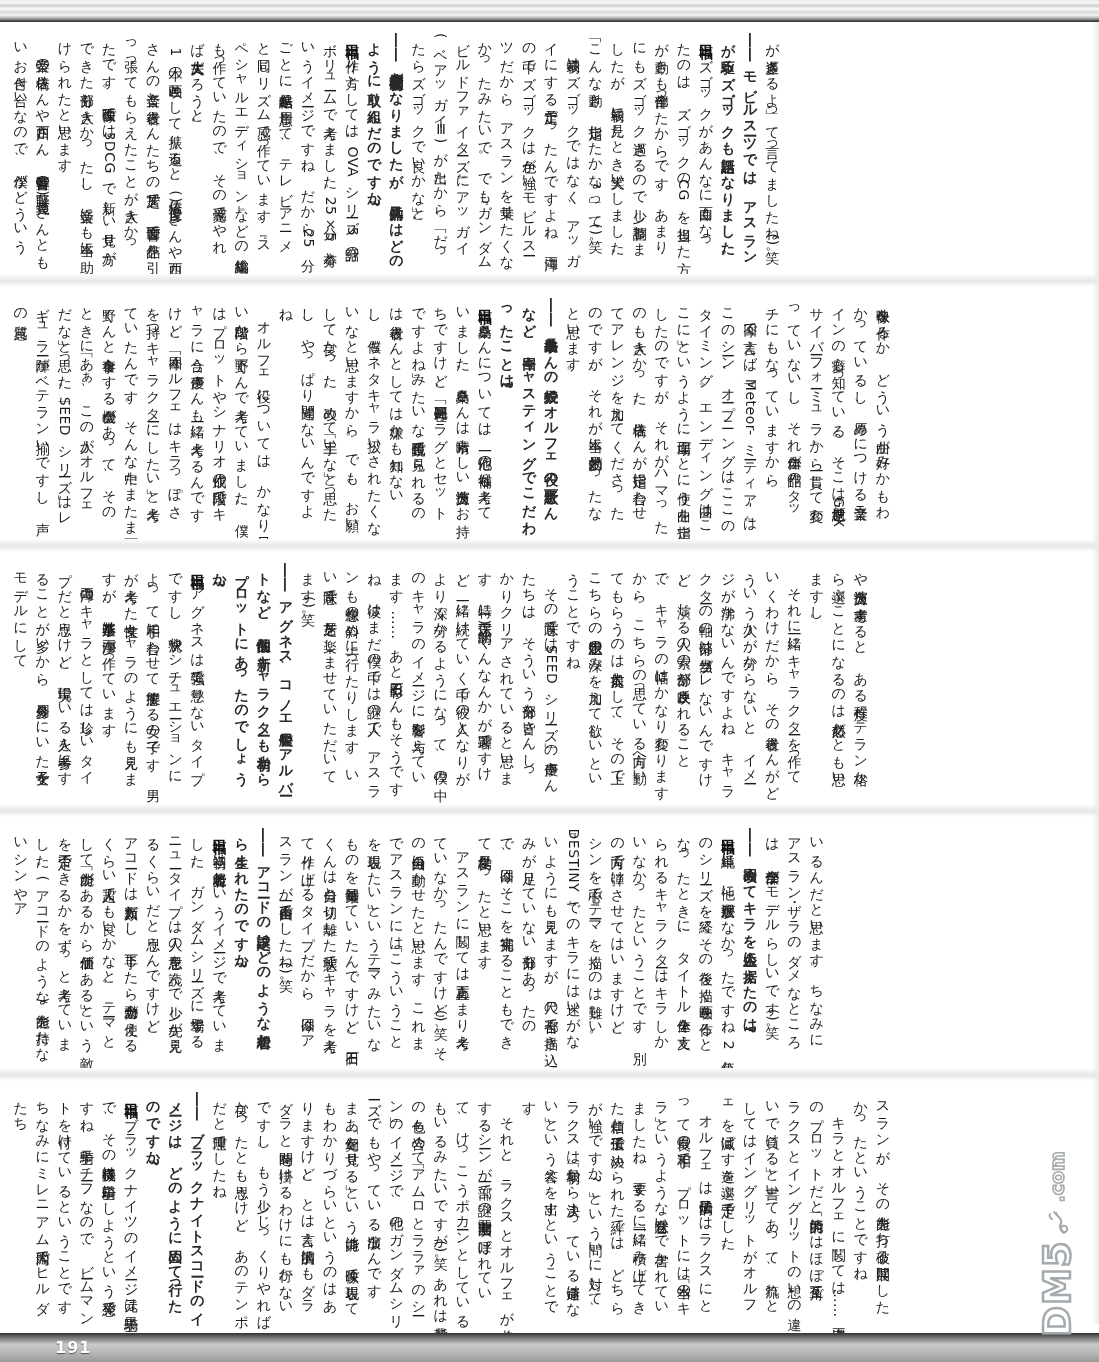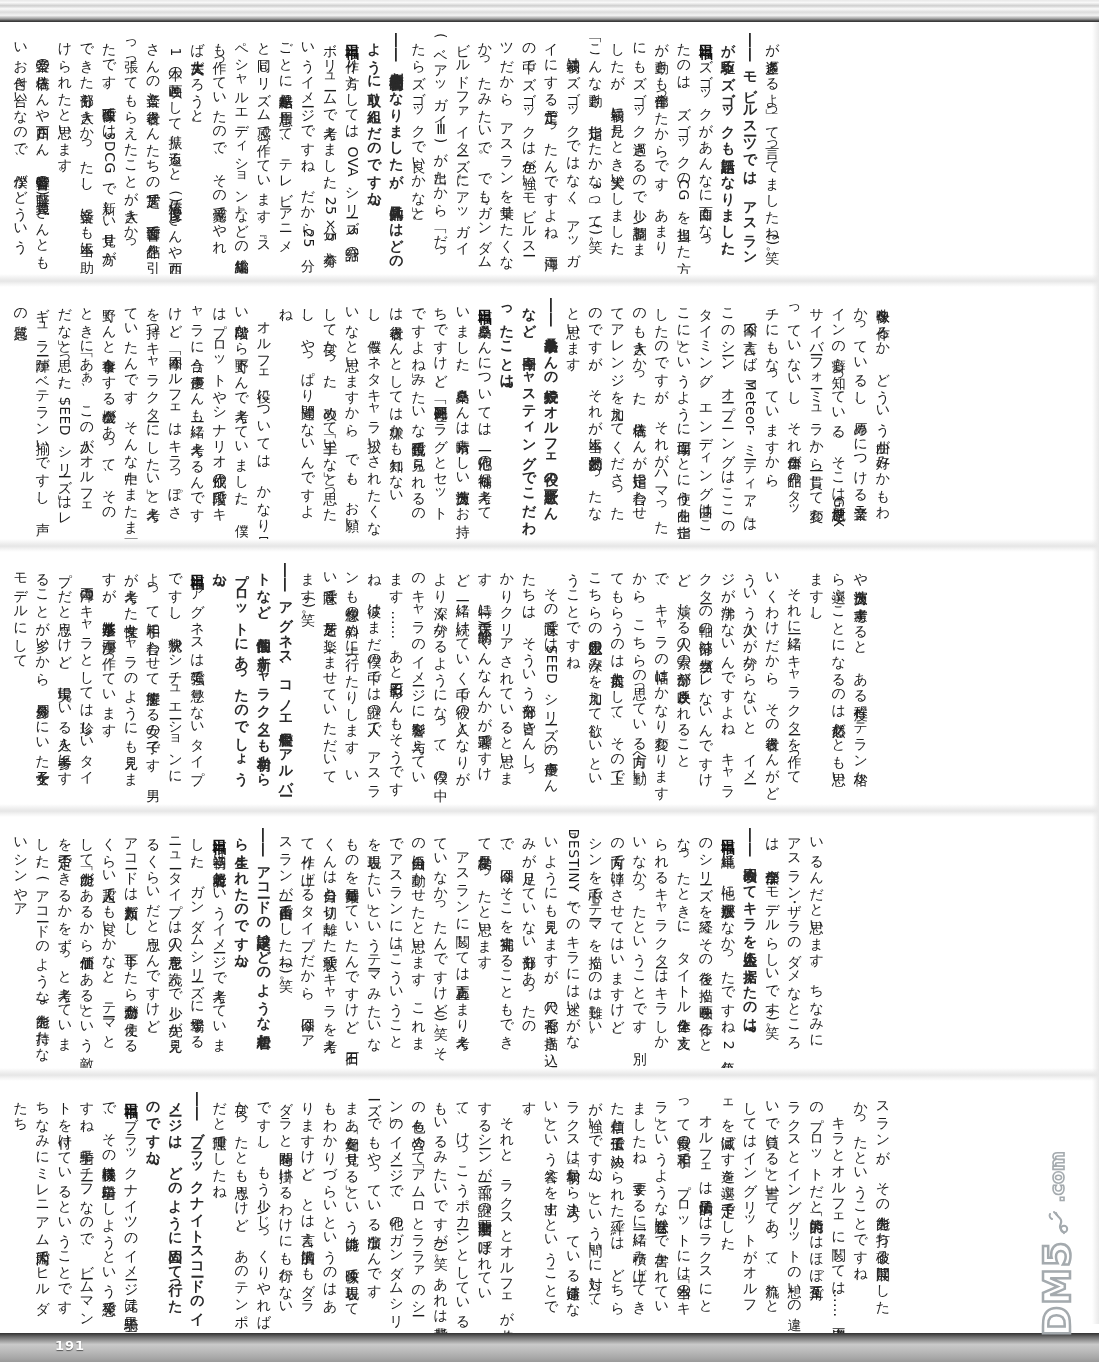--- a/index.html
+++ b/index.html
@@ -11,21 +11,21 @@
     height:22px;
     background:linear-gradient(180deg,#e8e8e8 0%,#f8f8f8 12%,#cfcfcf 26%,#fafafa 40%,#dcdcdc 55%,#f2f2f2 70%,#9a9a9a 86%,#4e4e4e 94%,#2e2e2e 100%);
   }
   
   .edge-bottom {
     position:relative; height:38px;
     background:linear-gradient(180deg,#303030 0%,#6a6a6a 10%,#c9c9c9 30%,#bdbdbd 45%,#a8a8a8 65%,#8f8f8f 85%,#7f7f7f 100%);
   }
   .pageno {
     position:absolute; left:55px; top:5px;
-    font-size:13px; font-weight:bold; color:#fdfdfd; letter-spacing:1px;
+    font-size:16px; font-weight:bold; color:#fdfdfd; letter-spacing:1px;
     text-shadow:0 1px 1px rgba(0,0,0,.55);
     font-family:"DejaVu Sans",sans-serif;
   }
 
   .divider {
     height:13px;
     background:linear-gradient(180deg,#ffffff 0%,#ececec 40%,#e6e6e6 55%,#f5f5f5 80%,#ffffff 100%);
   }
 
   .band {

